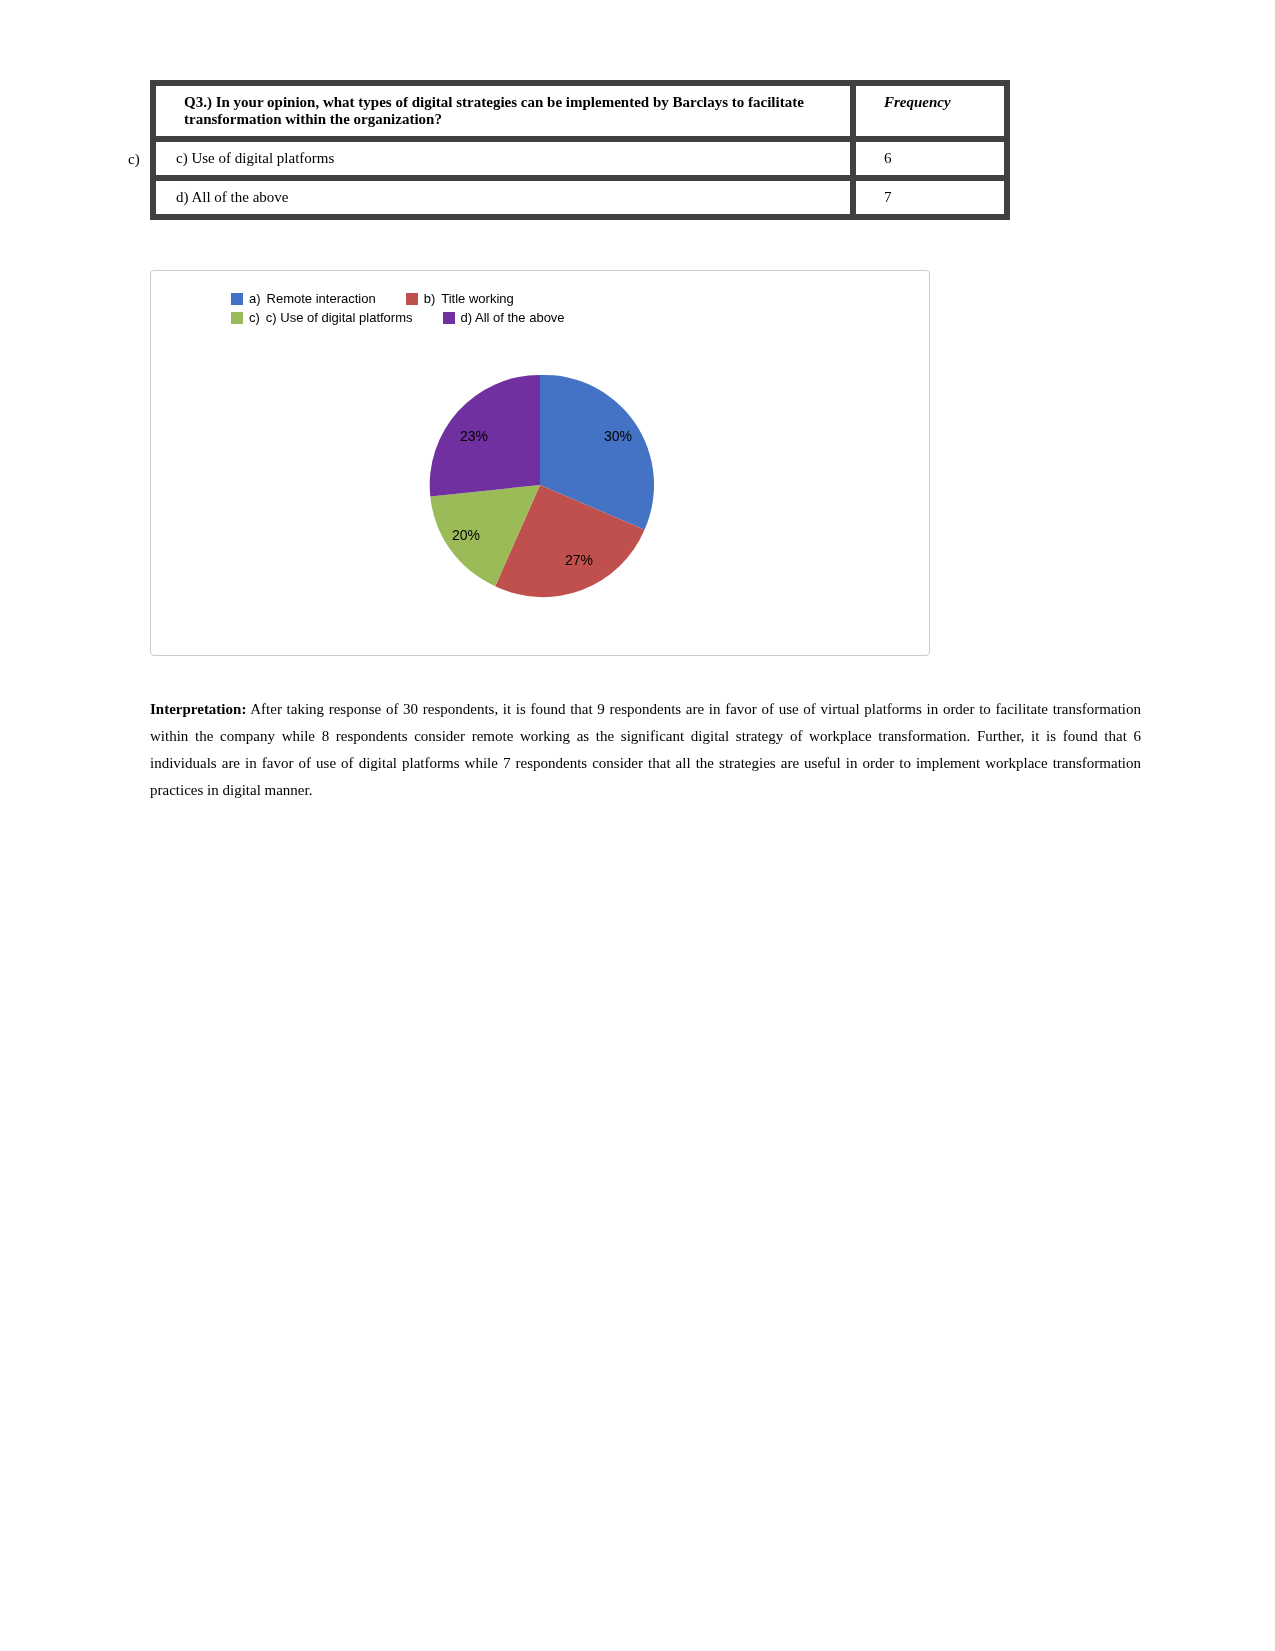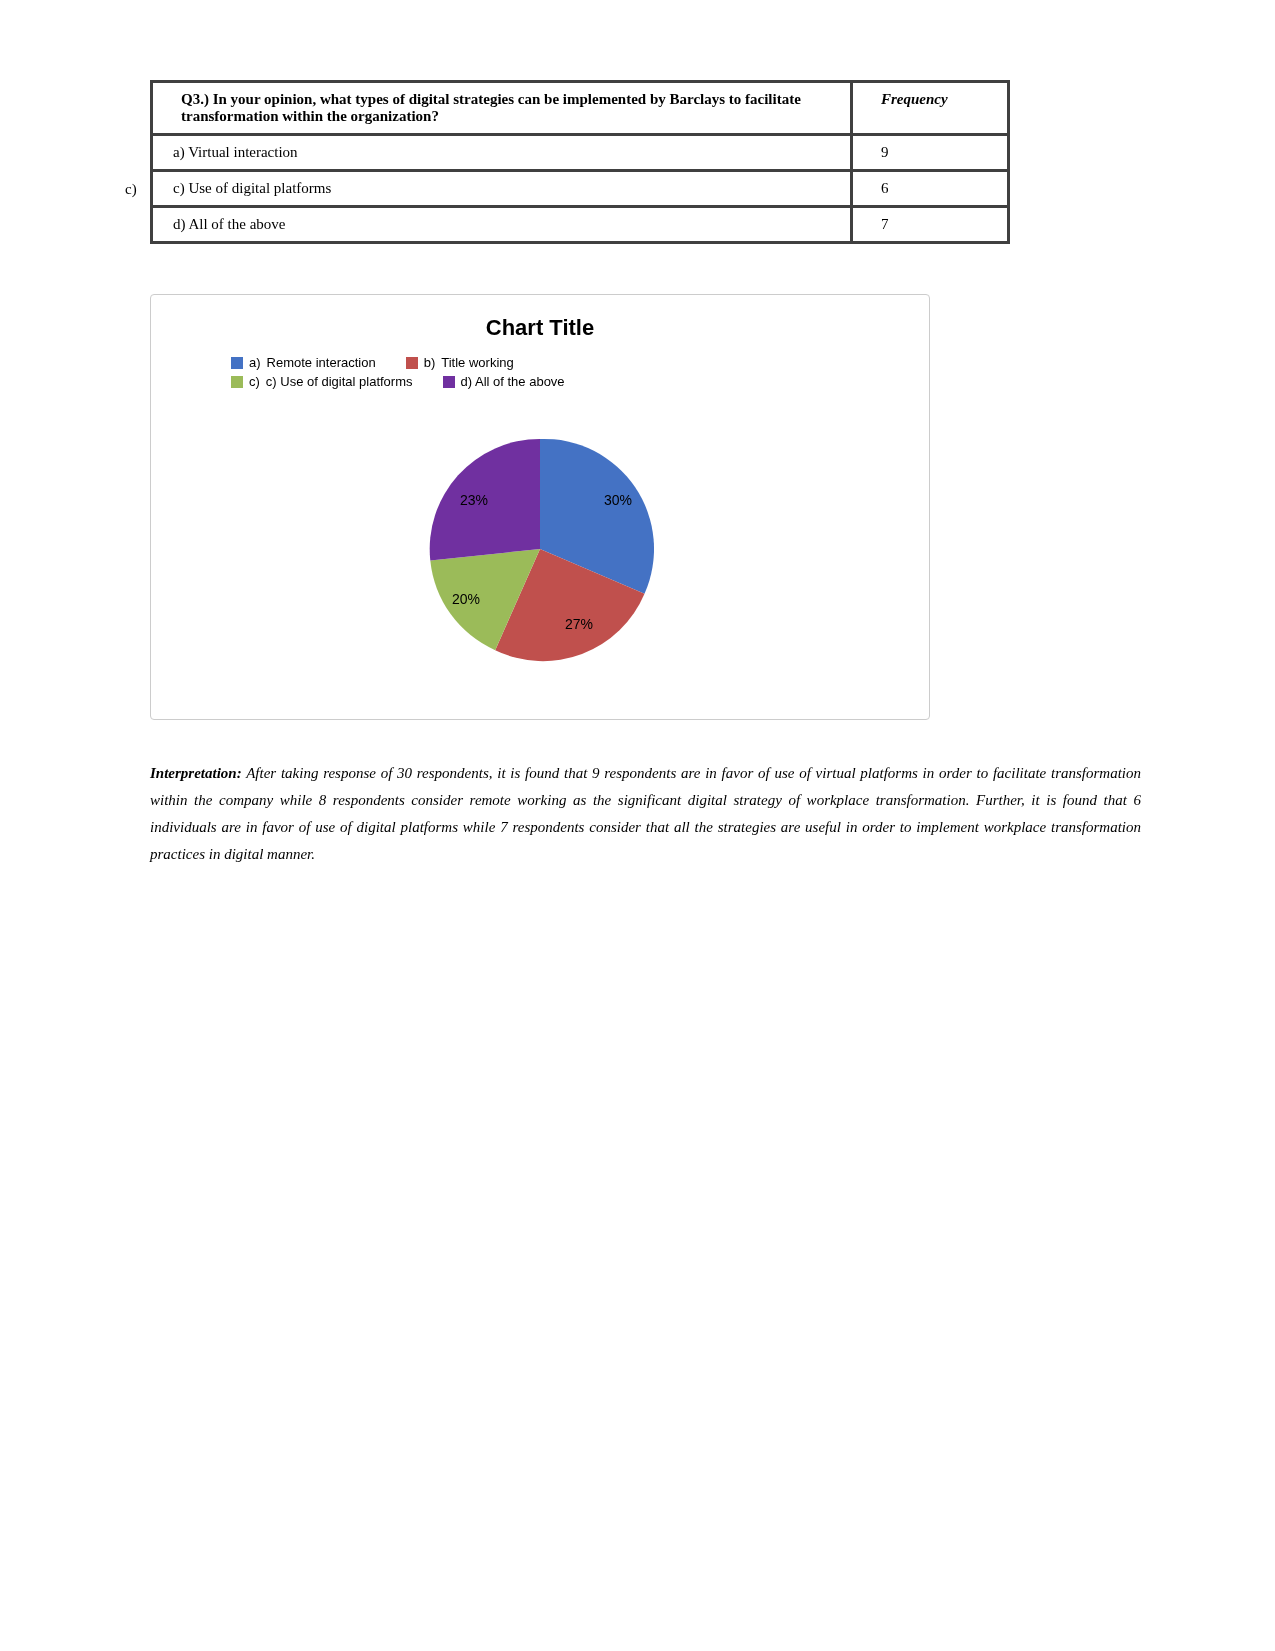--- a/index.html
+++ b/index.html
@@ -16,21 +16,21 @@
     
     .table-wrapper {
       margin-left: 60px;
       margin-bottom: 50px;
     }
     table {
       border-collapse: collapse;
       width: 860px;
     }
     table td, table th {
-      border: 3px solid #404040;
+      border: 6px solid #404040;
       padding: 8px 28px;
       vertical-align: top;
     }
     .question-cell {
       width: 700px;
       font-weight: bold;
     }
     .freq-header {
       font-weight: bold;
       white-space: nowrap;
@@ -91,57 +91,51 @@
       align-items: center;
       position: relative;
     }
 
     
     .interpretation {
       margin-left: 60px;
       margin-right: 44px;
       line-height: 1.8;
       text-align: justify;
-      font-style: italic;
     }
     .interpretation strong {
       font-weight: bold;
     }
   </style>
 </head>
 <body>
 
 <div class="table-wrapper">
   <table>
     <tbody>
         <tr>
       <td class="question-cell">Q3.)  In your opinion, what types of digital strategies can be implemented  by Barclays to facilitate transformation within the organization?</td>
       <td class="freq-header">Frequency</td>
-    </tr>
-    <tr>
-      <td class="answer-cell">a)   Virtual interaction</td>
-      <td class="freq-cell">9</td>
     </tr>
     <tr>
       <td class="answer-cell" style="position:relative;">
         <span style="position:absolute; left:-28px; top:50%; transform:translateY(-50%); font-weight:normal;">c)</span>
         <span>c) Use of digital platforms</span>
       </td>
       <td class="freq-cell">6</td>
     </tr>
     <tr>
       <td class="answer-cell">d) All of the above</td>
       <td class="freq-cell">7</td>
     </tr>
   </tbody>
     </table>
 </div>
 
 <div class="chart-box">
-  <div class="chart-title">Chart Title</div>
   <div class="legend">
     <div class="legend-row">
       <div class="legend-item">
         <span class="legend-swatch" style="background:#4472C4;"></span>
         <span>a)</span>
         <span>Remote interaction</span>
       </div>
       <div class="legend-item">
         <span class="legend-swatch" style="background:#C0504D;"></span>
         <span>b)</span>

